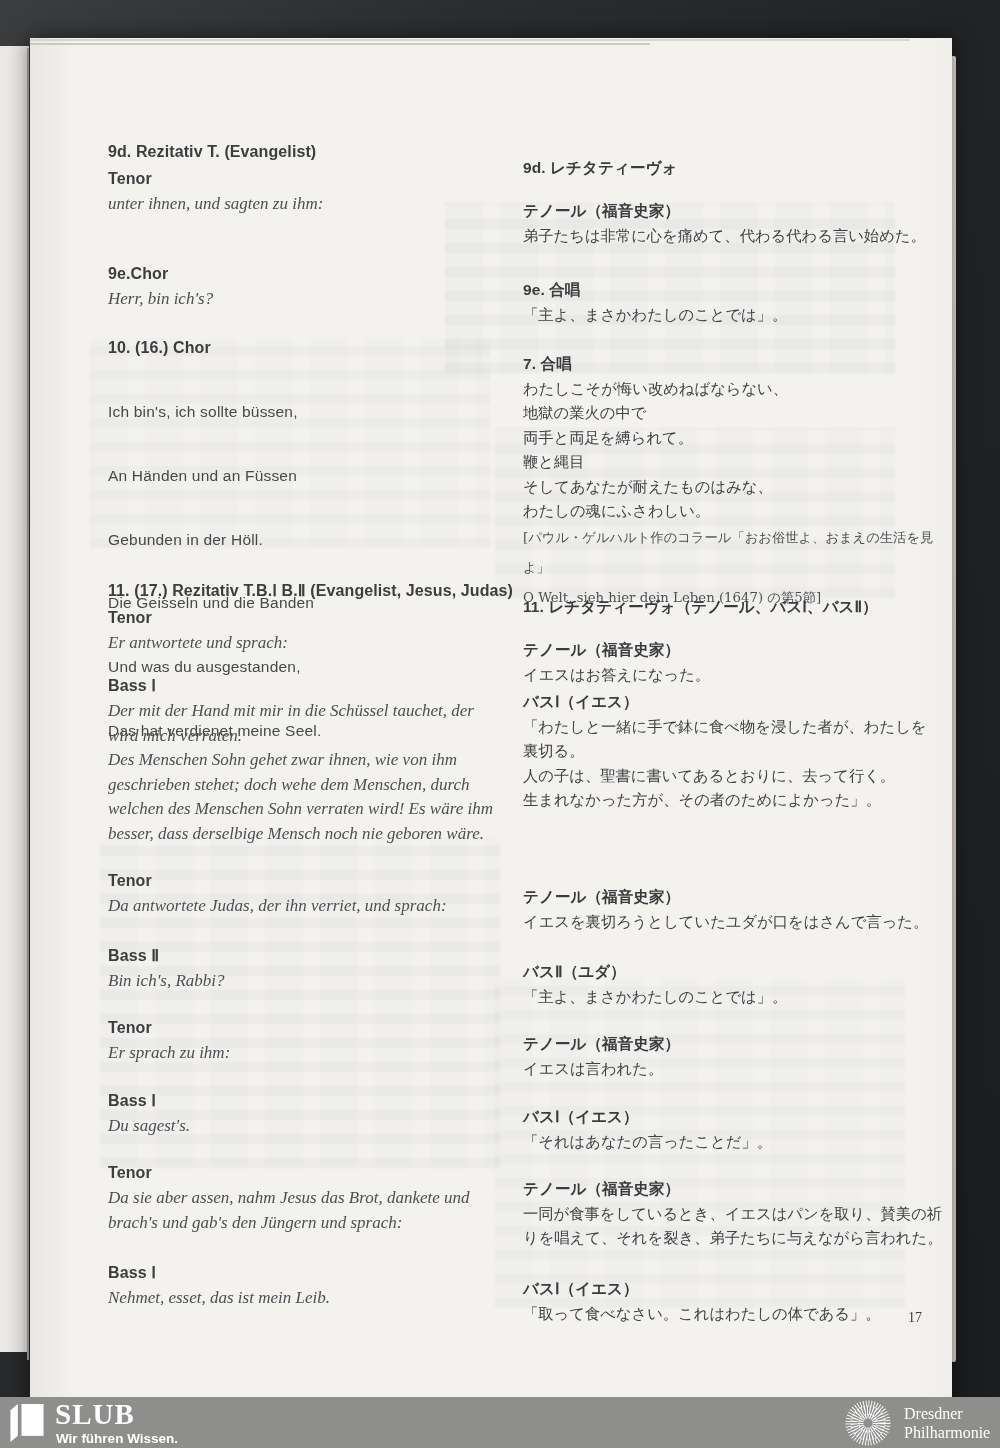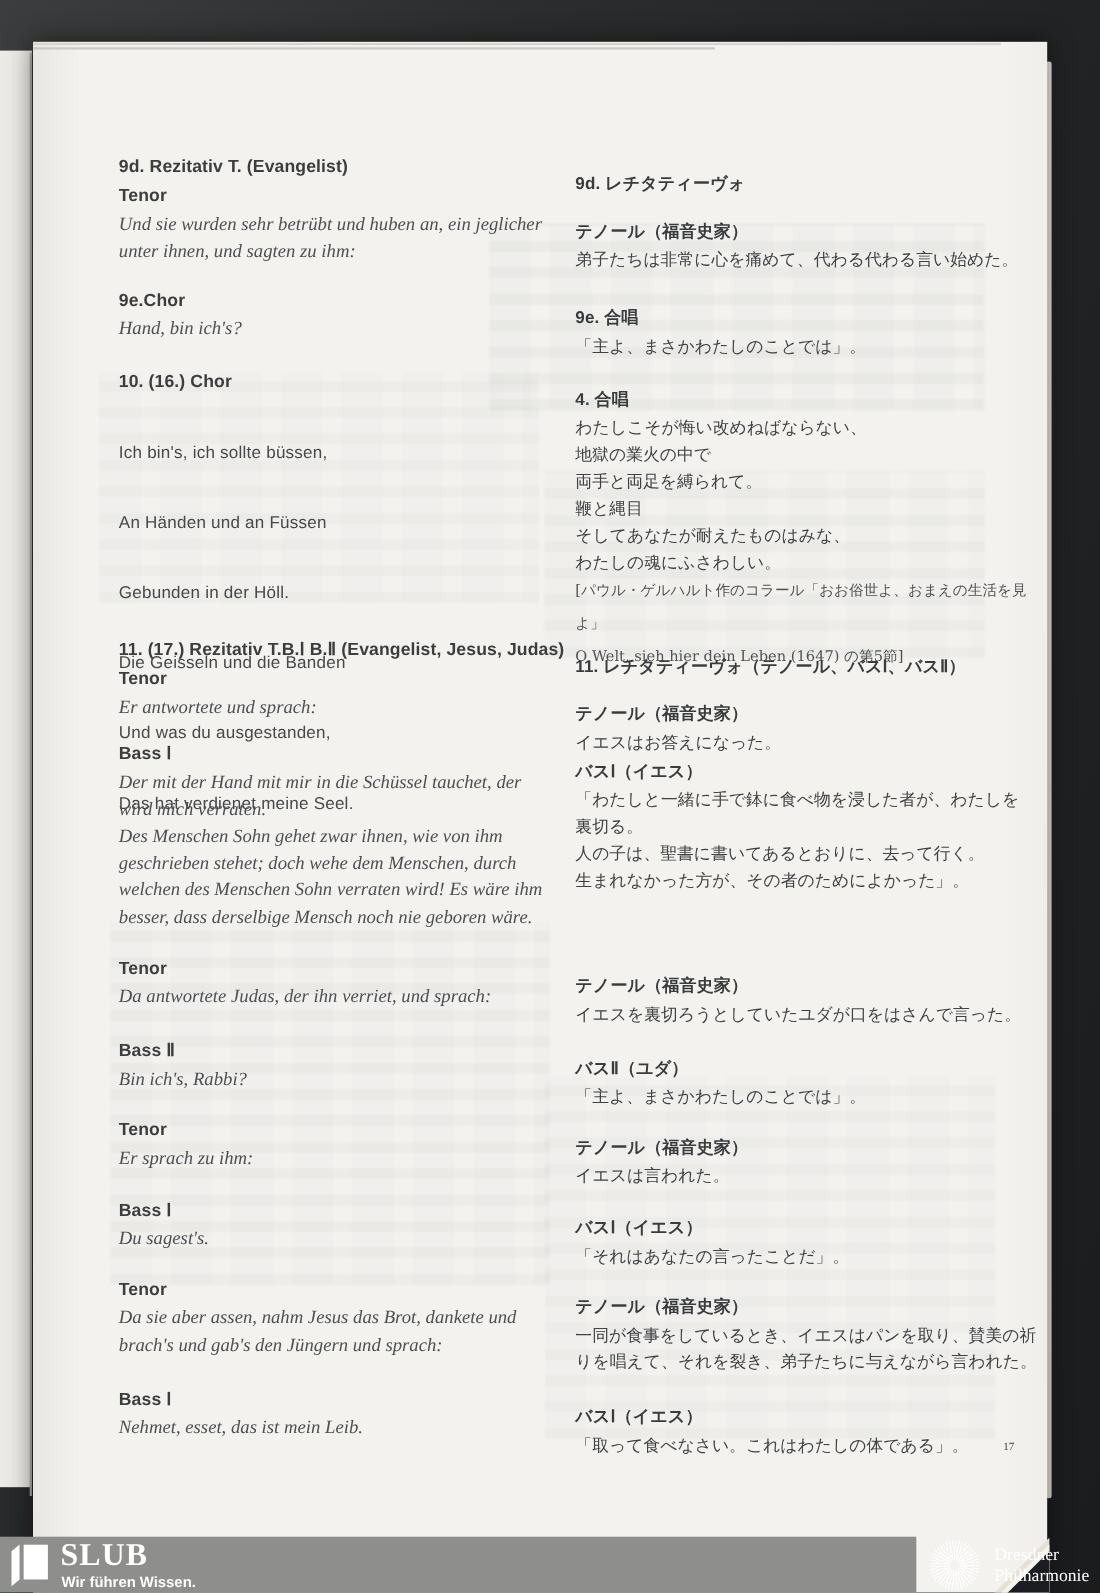--- a/index.html
+++ b/index.html
@@ -34,30 +34,30 @@
   .jp .h{font-size:15.5px;color:#393c3e;margin-top:16px;}
   .it .line{font-family:"Liberation Serif",serif;font-style:italic;font-size:17px;
             line-height:24.5px;color:#4c4f53;}
   .plain .line{font-family:"Liberation Sans",sans-serif;font-size:15.5px;
                line-height:24.8px;color:#46484a;letter-spacing:.2px;margin-top:39px;}
   .jp .line{font-family:"DejaVu Sans",sans-serif;font-size:15.3px;
             line-height:24.4px;color:#3f4245;}
   .jp .note-line{font-family:"DejaVu Serif","Liberation Serif",serif;font-size:13.3px;
                  line-height:30px;color:#4e5154;}
   .pagenum{position:absolute;left:848px;top:1272px;width:44px;text-align:right;
-           font-family:"Liberation Serif",serif;font-size:10px;color:#3b3d40;}
+           font-family:"Liberation Serif",serif;font-size:14px;color:#3b3d40;}
   
   .corner-cream1{position:absolute;right:-2px;bottom:-2px;width:0;height:0;
                  border-right:58px solid #e7dfd1;border-top:58px solid transparent;}
   .corner-cream2{position:absolute;right:-2px;bottom:-2px;width:0;height:0;
                  border-right:52px solid #f6f4ef;border-top:52px solid transparent;}
   .corner-dark{position:absolute;right:-2px;bottom:-2px;width:0;height:0;
                border-right:46px solid #1b1d20;border-top:46px solid transparent;}
   
-  .footer{position:absolute;left:0;bottom:0;width:833px;height:51px;background:#8e8e8c;}
+  .footer{position:absolute;left:0;bottom:0;width:1000px;height:51px;background:#8e8e8c;}
   .slub{position:absolute;left:10px;top:3px;height:46px;}
   .slub-book{position:absolute;left:0;top:4px;}
   .slub-name{position:absolute;left:45px;top:-2px;font-family:"Liberation Serif",serif;
              font-weight:bold;font-size:29px;color:#ffffff;letter-spacing:1px;}
   .slub-tagline{position:absolute;left:46px;top:31px;font-family:"Liberation Sans",sans-serif;
                 font-weight:bold;font-size:13.5px;color:#ffffff;white-space:nowrap;}
   .dp{position:absolute;left:840px;top:0;height:51px;}
   .dp-burst{position:absolute;left:0;top:2px;}
   .dp-text{position:absolute;left:64px;top:7px;font-family:"Liberation Serif",serif;
            font-size:16px;line-height:19px;color:#ffffff;white-space:nowrap;}
@@ -78,26 +78,25 @@
     <div class="ghost" style="left:415px;top:165px;width:450px;height:170px;"></div>
     <div class="ghost" style="left:60px;top:300px;width:400px;height:210px;opacity:.35;"></div>
     <div class="ghost" style="left:465px;top:390px;width:400px;height:170px;opacity:.4;"></div>
     <div class="ghost" style="left:70px;top:800px;width:400px;height:330px;opacity:.45;"></div>
     <div class="ghost" style="left:465px;top:940px;width:410px;height:330px;opacity:.35;"></div>
 
     <div class="col" id="col-left">
       <section class="blk it" style="top:100px">
           <div class="h">9d. Rezitativ T. (Evangelist)</div>
           <div class="h">Tenor</div>
-          <div class="line">Und sie wurden sehr betrübt und huben an, ein jeglicher</div>
           <div class="line">unter ihnen, und sagten zu ihm:</div>
         </section>
       <section class="blk it" style="top:222px">
           <div class="h">9e.Chor</div>
-          <div class="line">Hand, bin ich's?</div>
+          <div class="line">Herr, bin ich's?</div>
         </section>
       <section class="blk plain" style="top:296px">
           <div class="h">10. (16.) Chor</div>
           <div class="line">Ich bin's, ich sollte büssen,</div>
           <div class="line">An Händen und an Füssen</div>
           <div class="line">Gebunden in der Höll.</div>
           <div class="line">Die Geisseln und die Banden</div>
           <div class="line">Und was du ausgestanden,</div>
           <div class="line">Das hat verdienet meine Seel.</div>
         </section>
@@ -146,21 +145,21 @@
       <section class="blk jp" style="top:100px">
           <div class="h">9d. レチタティーヴォ</div>
           <div class="h">テノール（福音史家）</div>
           <div class="line">弟子たちは非常に心を痛めて、代わる代わる言い始めた。</div>
         </section>
       <section class="blk jp" style="top:222px">
           <div class="h">9e. 合唱</div>
           <div class="line">「主よ、まさかわたしのことでは」。</div>
         </section>
       <section class="blk jp" style="top:296px">
-          <div class="h">4. 合唱</div>
+          <div class="h">7. 合唱</div>
           <div class="line">わたしこそが悔い改めねばならない、</div>
           <div class="line">地獄の業火の中で</div>
           <div class="line">両手と両足を縛られて。</div>
           <div class="line">鞭と縄目</div>
           <div class="line">そしてあなたが耐えたものはみな、</div>
           <div class="line">わたしの魂にふさわしい。</div>
           <div class="note-line">[パウル・ゲルハルト作のコラール「おお俗世よ、おまえの生活を見よ」</div>
           <div class="note-line">O Welt, sieh hier dein Leben (1647) の第5節]</div>
         </section>
       <section class="blk jp" style="top:539px">

